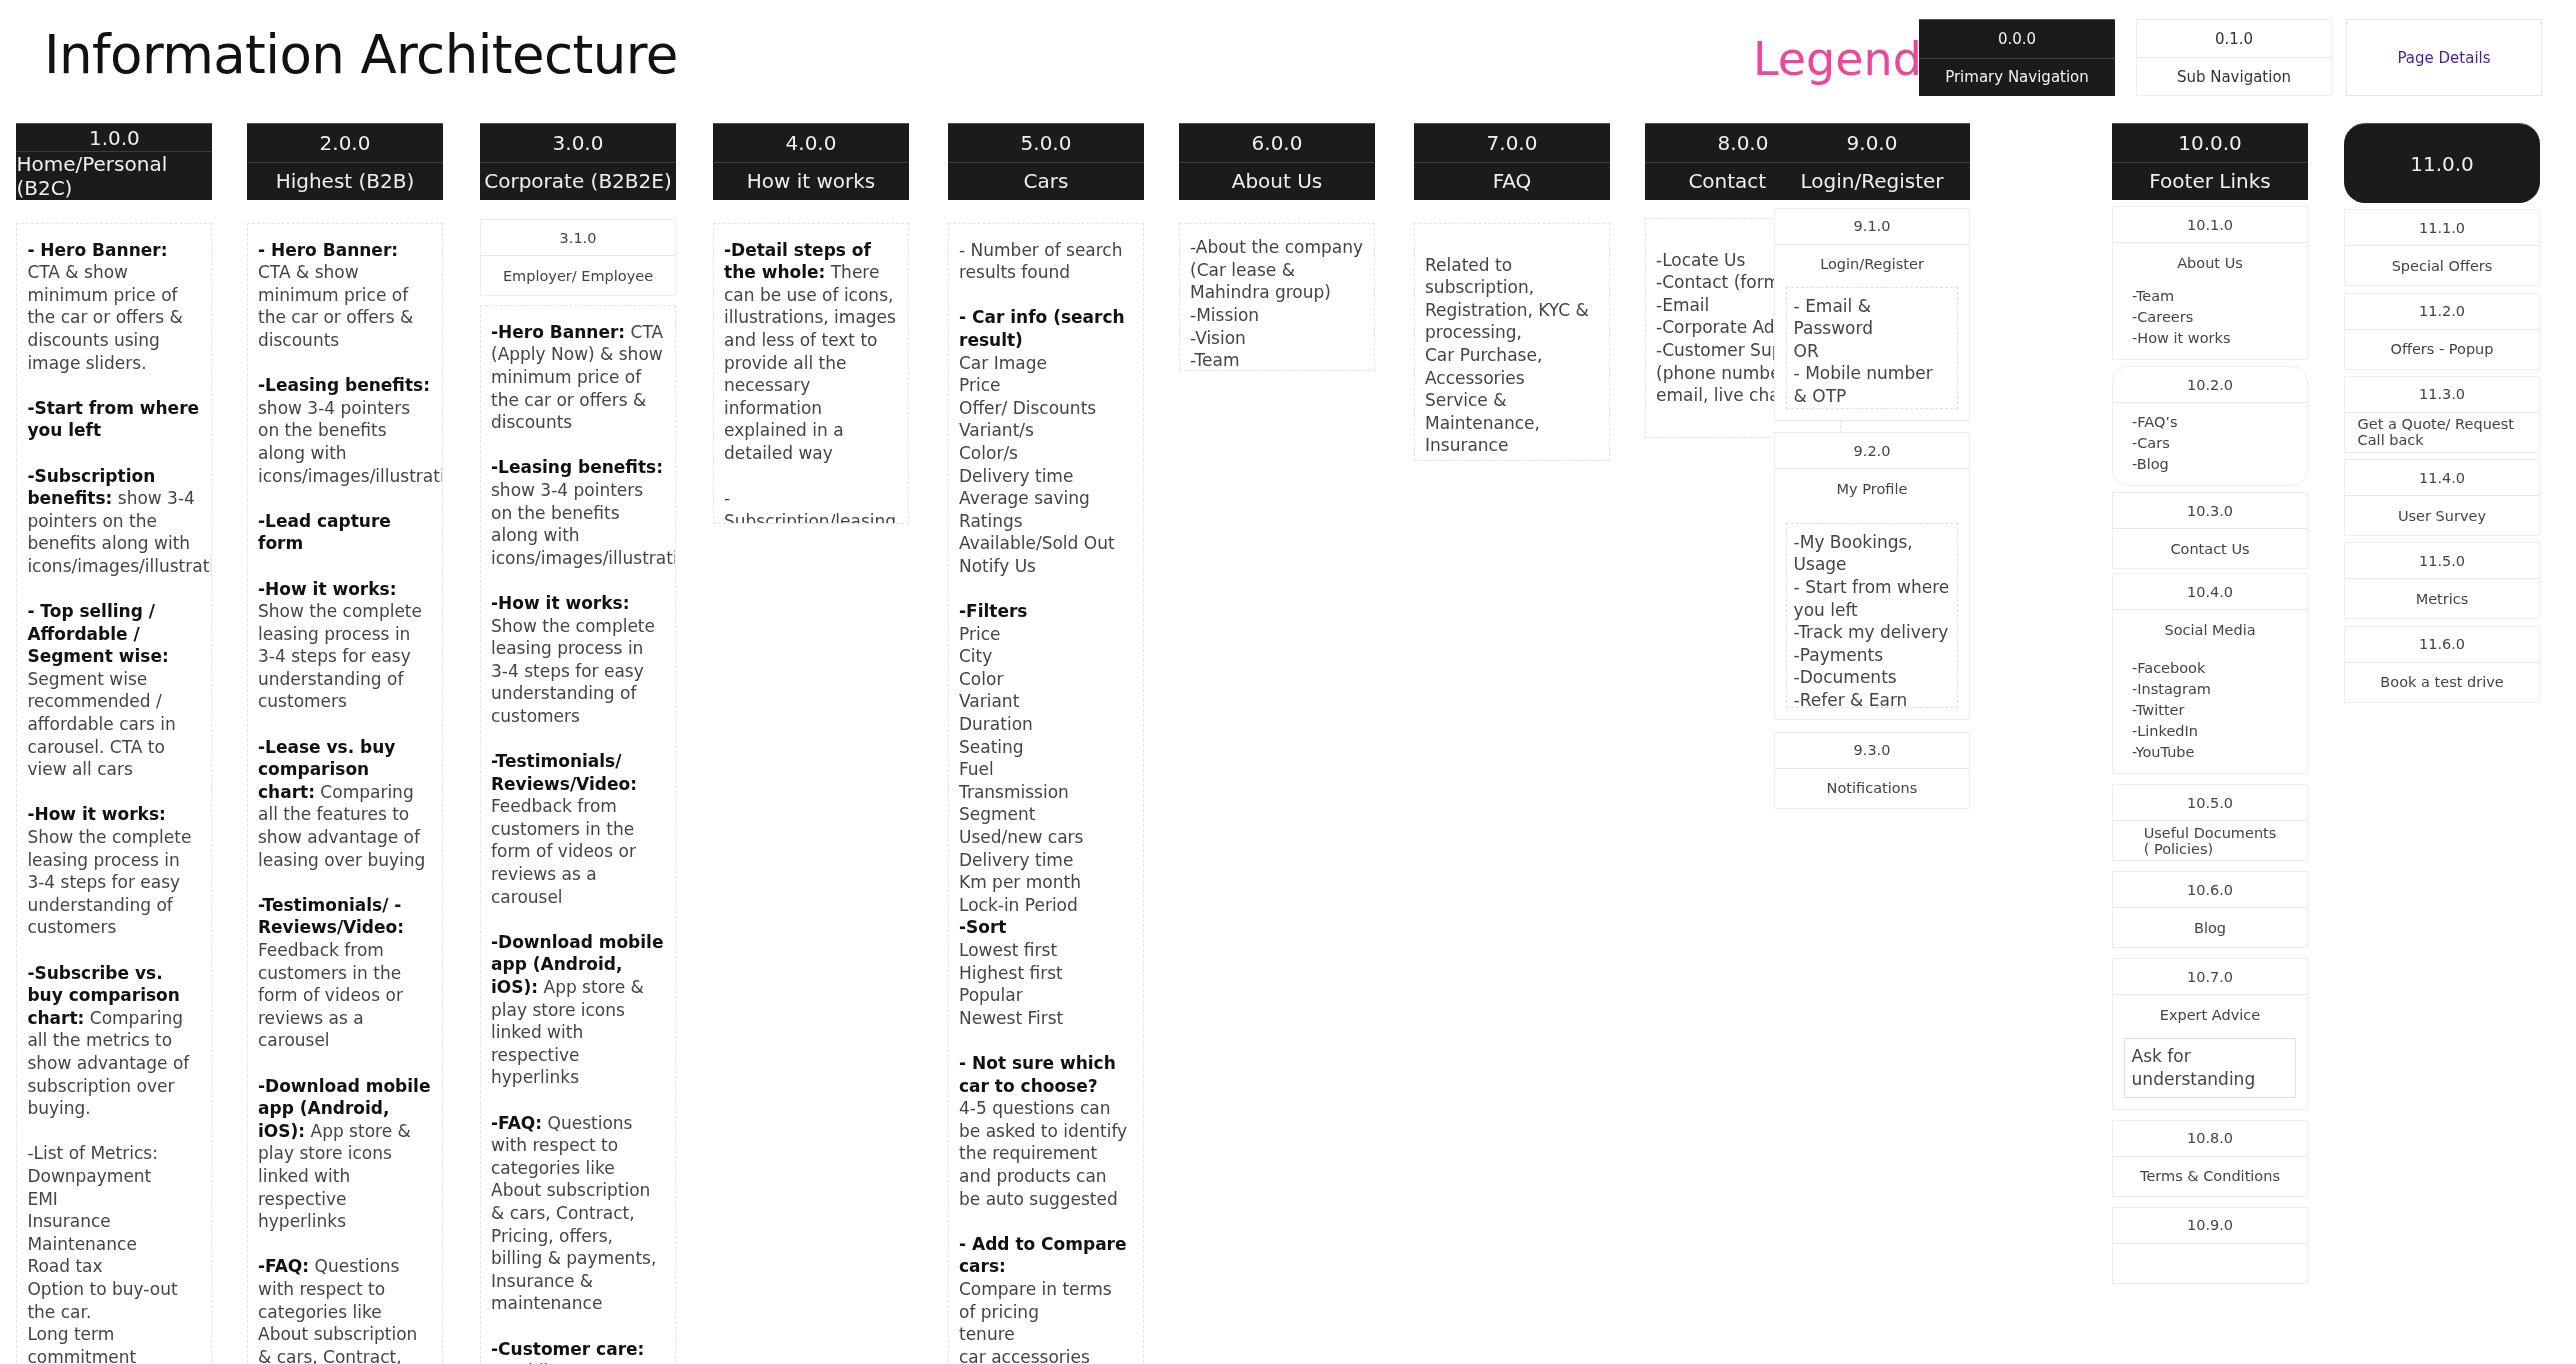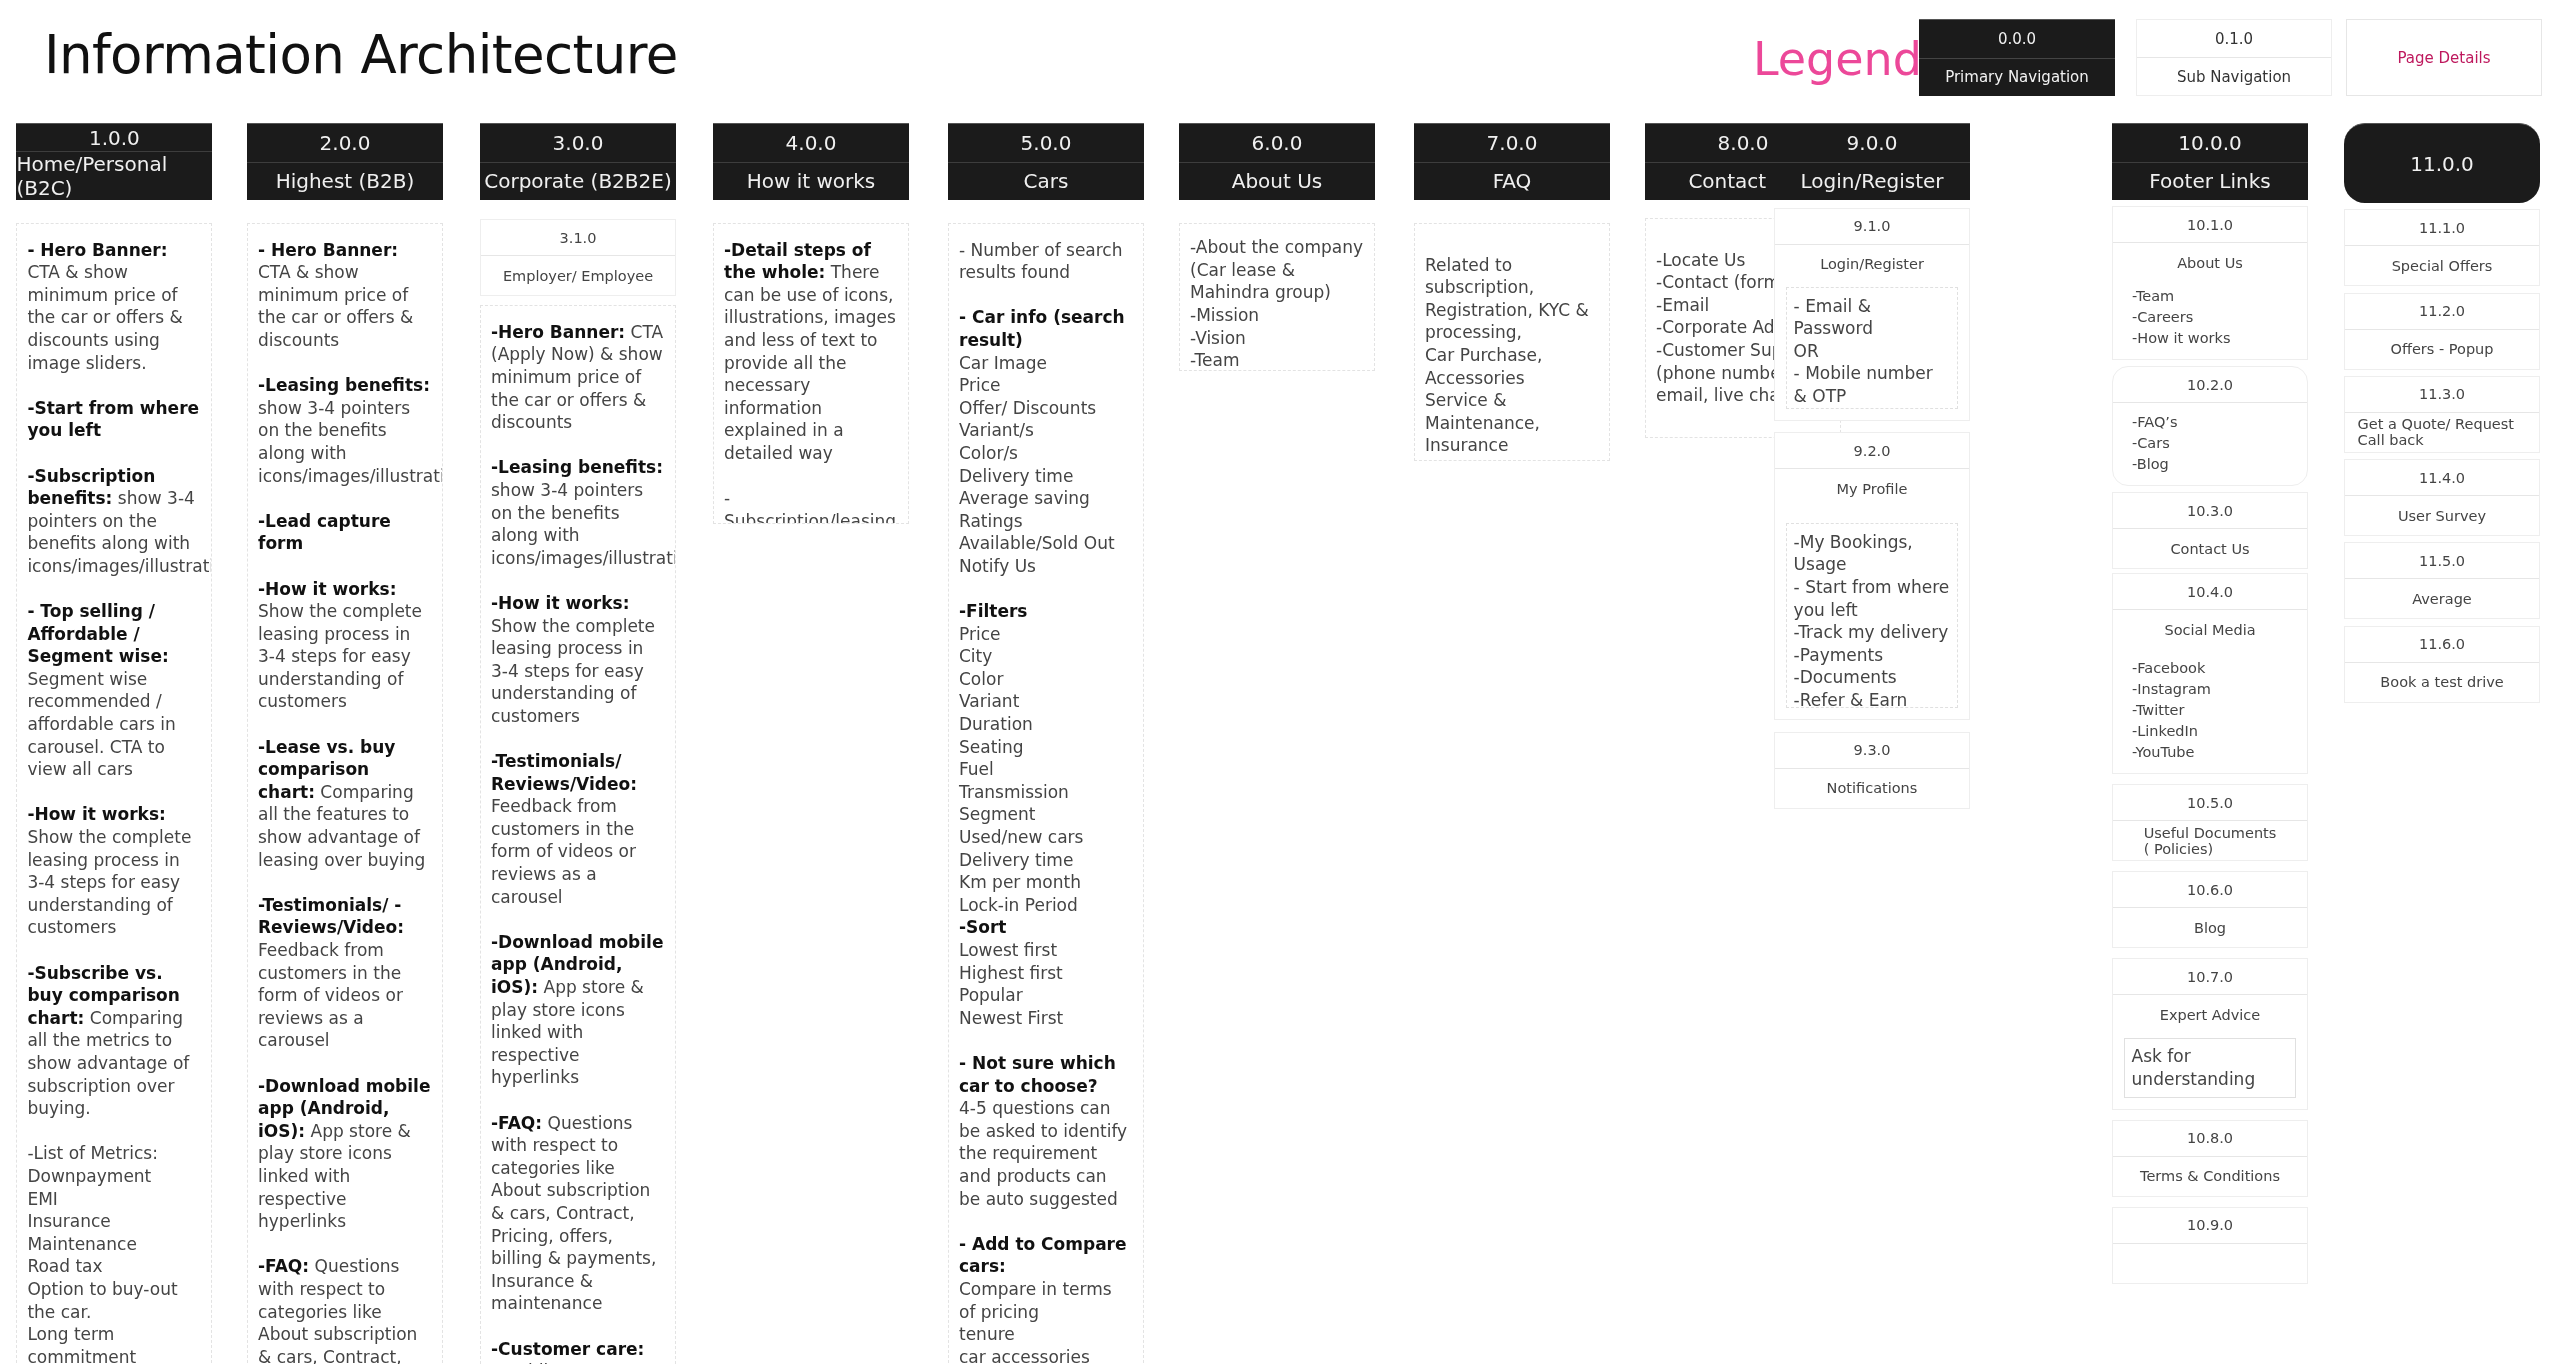--- a/index.html
+++ b/index.html
@@ -13,21 +13,21 @@
   }
   .legend-label {
     position:absolute; left:1753px; top:32px; font-size:46px; color:#ec4899;
   }
   .legend-box {
     position:absolute; top:19px; height:77px; width:196px; box-sizing:border-box;
     display:flex; flex-direction:column; font-size:15px;
   }
   .legend-box.primary { background:#1b1b1b; color:#f2f2f2; border-top:1.9px solid #555; }
   .legend-box.sub { background:#fff; color:#333; border:0.6px solid #eee; }
-  .legend-box.page { background:#fff; color:#be185d; border:1.3px solid #e6e6e6; justify-content:center; align-items:center;text-align:right; }
+  .legend-box.page { background:#fff; color:#4c1d95; border:1.3px solid #e6e6e6; justify-content:center; align-items:center;text-align:right; }
   .legend-box .code, .legend-box .name {
     flex:1; display:flex; align-items:center; justify-content:center;
   }
   .legend-box.primary .code { border-bottom:1.9px solid #444; }
   .legend-box.sub .code { border-bottom:1.9px solid #e6e6e6; }
 
   .col { position:absolute; top:123px; width:196px; }
   .nav-head {
     background:#1b1b1b; color:#f0f0f0; height:77px; box-sizing:border-box;
     display:flex; flex-direction:column; border-top:1.9px solid #555; font-size:20px;
@@ -291,20 +291,20 @@
   <div class="sub-card" style="margin-top:6.3px;">
     <div class="code">11.3.0</div>
     <div class="name left">Get a Quote/ Request Call back</div>
   </div>
   <div class="sub-card" style="margin-top:6.3px;">
     <div class="code">11.4.0</div>
     <div class="name">User Survey</div>
   </div>
   <div class="sub-card" style="margin-top:6.3px;">
     <div class="code">11.5.0</div>
-    <div class="name">Average</div>
+    <div class="name">Metrics</div>
   </div>
   <div class="sub-card" style="margin-top:6.3px;">
     <div class="code">11.6.0</div>
     <div class="name">Book a test drive</div>
   </div>
 </div>
 
 
 </body></html>

